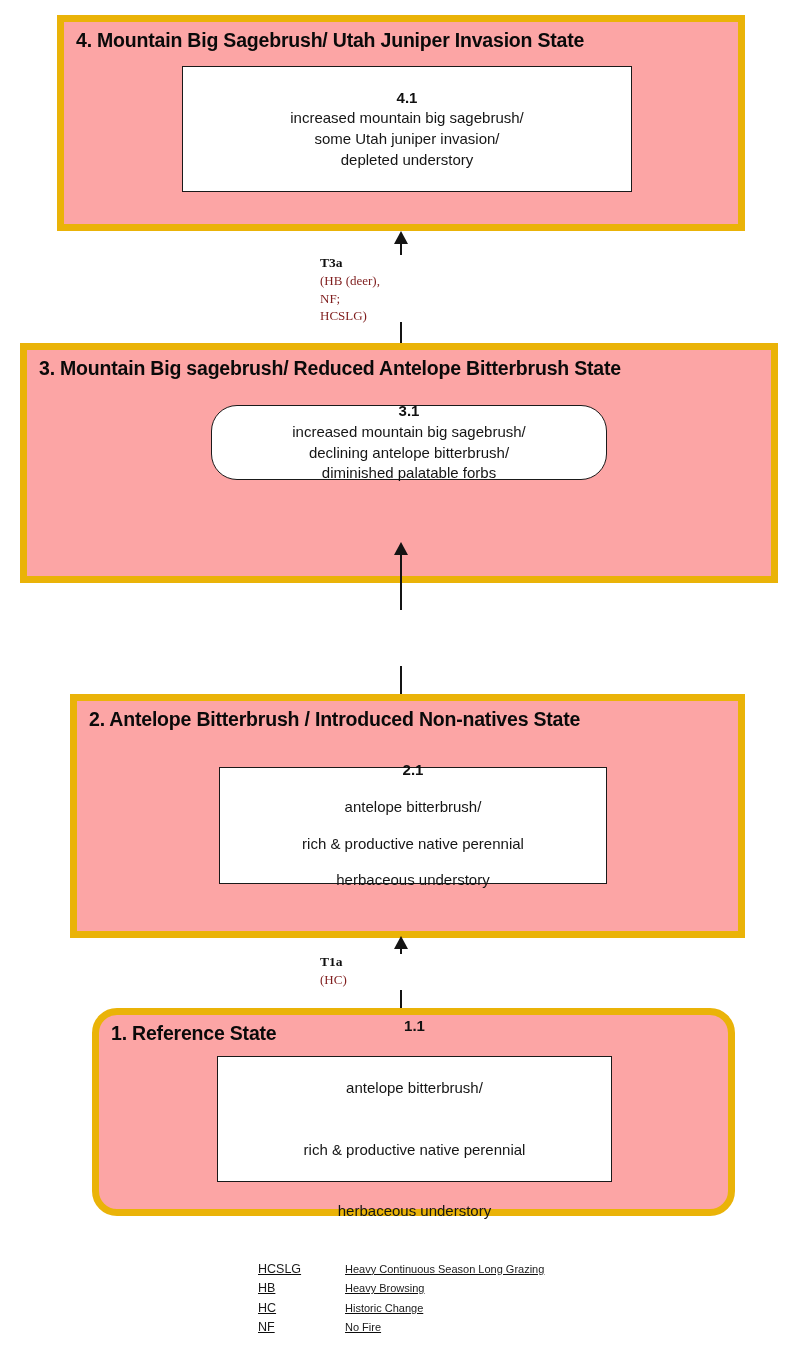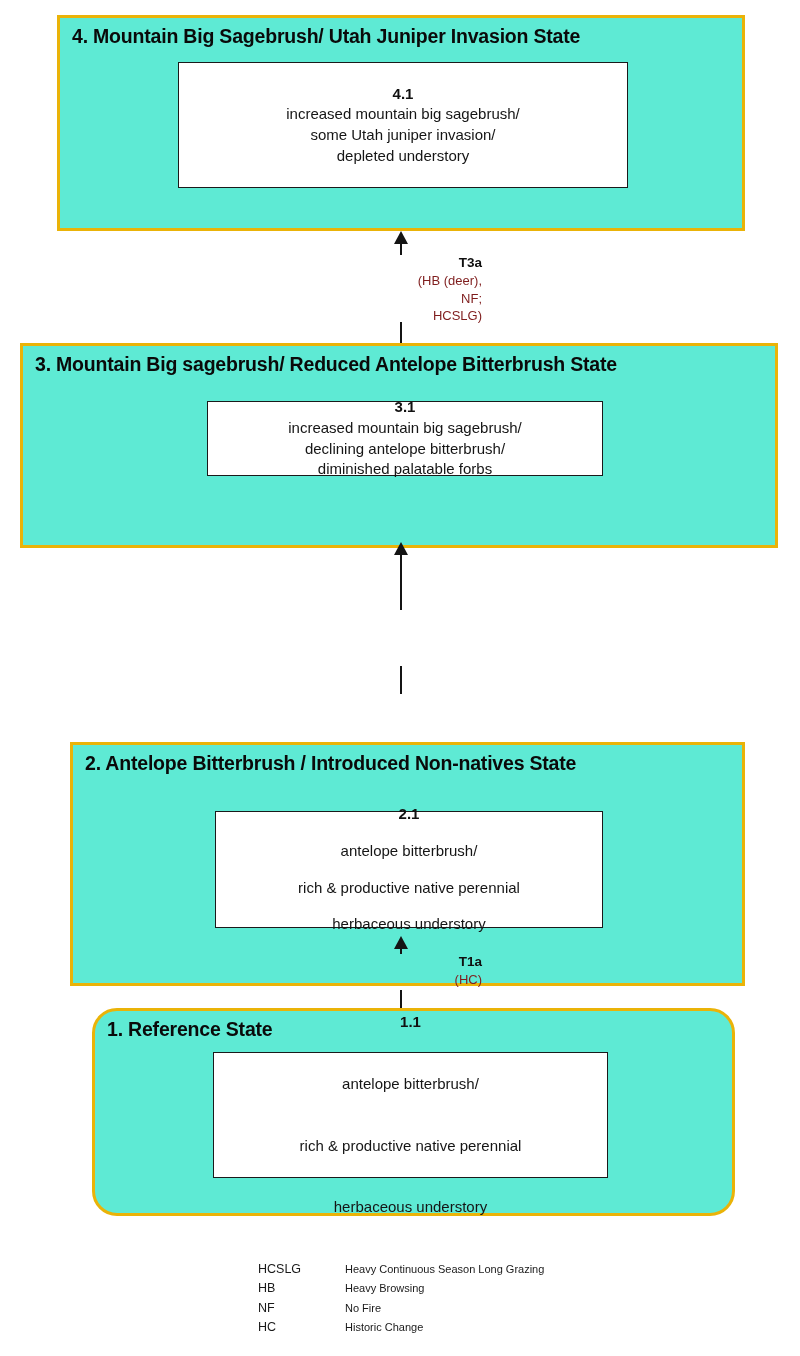--- a/index.html
+++ b/index.html
@@ -18,22 +18,22 @@
 
   .canvas {
     position: absolute;
     inset: 0;
   }
 
   
   .state-box {
     position: absolute;
     box-sizing: border-box;
-    border: 3px solid #eab308;
-    background: #5eead4;
+    border: 7px solid #eab308;
+    background: #fca5a5;
   }
 
   .state-title {
     position: absolute;
     left: 12px;
     top: 7px;
     font-size: 19.5px;
     font-weight: bold;
     letter-spacing: -0.2px;
     white-space: nowrap;
@@ -74,22 +74,23 @@
   .arrow-head {
     position: absolute;
     width: 0;
     height: 0;
     border-left: 7px solid transparent;
     border-right: 7px solid transparent;
     border-bottom: 13px solid #141414;
   }
   .transition-label {
     position: absolute;
-    text-align: right;
-    white-space: nowrap;
+    text-align: left;
+    white-space: nowrap;
+    font-family: Liberation Serif, serif;
   }
   .transition-code {
     font-size: 13.5px;
     font-weight: bold;
     line-height: 1.35;
     color: #0f0f0f;
   }
   .transition-driver {
     font-size: 13px;
     line-height: 1.35;
@@ -99,20 +100,21 @@
   
   .legend {
     position: absolute;
     left: 258px;
     top: 1259px;
   }
   .legend-row {
     display: flex;
     height: 19.5px;
     align-items: center;
+    text-decoration: underline;
   }
   .legend-abbr {
     width: 87px;
     font-size: 12.5px;
     color: #1a1a1a;
     white-space: nowrap;
   }
   .legend-desc {
     font-size: 11px;
     color: #1a1a1a;
@@ -137,35 +139,35 @@
   <div class="arrow-head" style="left:394px; top:231px;"></div>
   <div class="arrow-shaft" style="left:400px; top:243px; height:12px;"></div>
   <div class="transition-label" style="left:320px; top:254px; width:162px;">
     <div class="transition-code">T3a</div>
     <div class="transition-driver">(HB (deer),</div>
     <div class="transition-driver">NF;</div>
     <div class="transition-driver">HCSLG)</div>
   </div>
   <div class="arrow-shaft" style="left:400px; top:322px; height:22px;"></div>
 
-  <div class="state-box" style="left:20px; top:343px; width:758px; height:205px;">
+  <div class="state-box" style="left:20px; top:343px; width:758px; height:240px;">
     <div class="state-title">3. Mountain Big sagebrush/ Reduced Antelope Bitterbrush State</div>
-    <div class="phase-box" style="left:184px; top:55px; width:396px; height:75px;">
+    <div class="phase-box" style="left:184px; top:55px; width:396px; height:75px;border-radius:26px;">
       <div class="phase-id">3.1</div>
       <div class="phase-line">increased mountain big sagebrush/</div>
       <div class="phase-line">declining antelope bitterbrush/</div>
       <div class="phase-line">diminished palatable forbs</div>
     </div>
   </div>
 
   <div class="arrow-head" style="left:394px; top:542px;"></div>
   <div class="arrow-shaft" style="left:400px; top:554px; height:56px;"></div>
   <div class="arrow-shaft" style="left:400px; top:666px; height:28px;"></div>
 
-  <div class="state-box" style="left:70px; top:694px; width:675px; height:244px;margin-top:48px;">
+  <div class="state-box" style="left:70px; top:694px; width:675px; height:244px;">
     <div class="state-title">2. Antelope Bitterbrush / Introduced Non-natives State</div>
     <div class="phase-box" style="left:142px; top:66px; width:388px; height:117px;gap:16px;">
       <div class="phase-id">2.1</div>
       <div class="phase-line">antelope bitterbrush/</div>
       <div class="phase-line">rich &amp; productive native perennial</div>
       <div class="phase-line">herbaceous understory</div>
     </div>
   </div>
 
   <div class="arrow-head" style="left:394px; top:936px;"></div>
@@ -189,22 +191,22 @@
   <div class="legend">
     <div class="legend-row">
       <span class="legend-abbr">HCSLG</span>
       <span class="legend-desc">Heavy Continuous Season Long Grazing</span>
     </div>
     <div class="legend-row">
       <span class="legend-abbr">HB</span>
       <span class="legend-desc">Heavy Browsing</span>
     </div>
     <div class="legend-row">
+      <span class="legend-abbr">HC</span>
+      <span class="legend-desc">Historic Change</span>
+    </div>
+    <div class="legend-row">
       <span class="legend-abbr">NF</span>
       <span class="legend-desc">No Fire</span>
     </div>
-    <div class="legend-row">
-      <span class="legend-abbr">HC</span>
-      <span class="legend-desc">Historic Change</span>
-    </div>
   </div>
 
 </div>
 
 </body></html>

